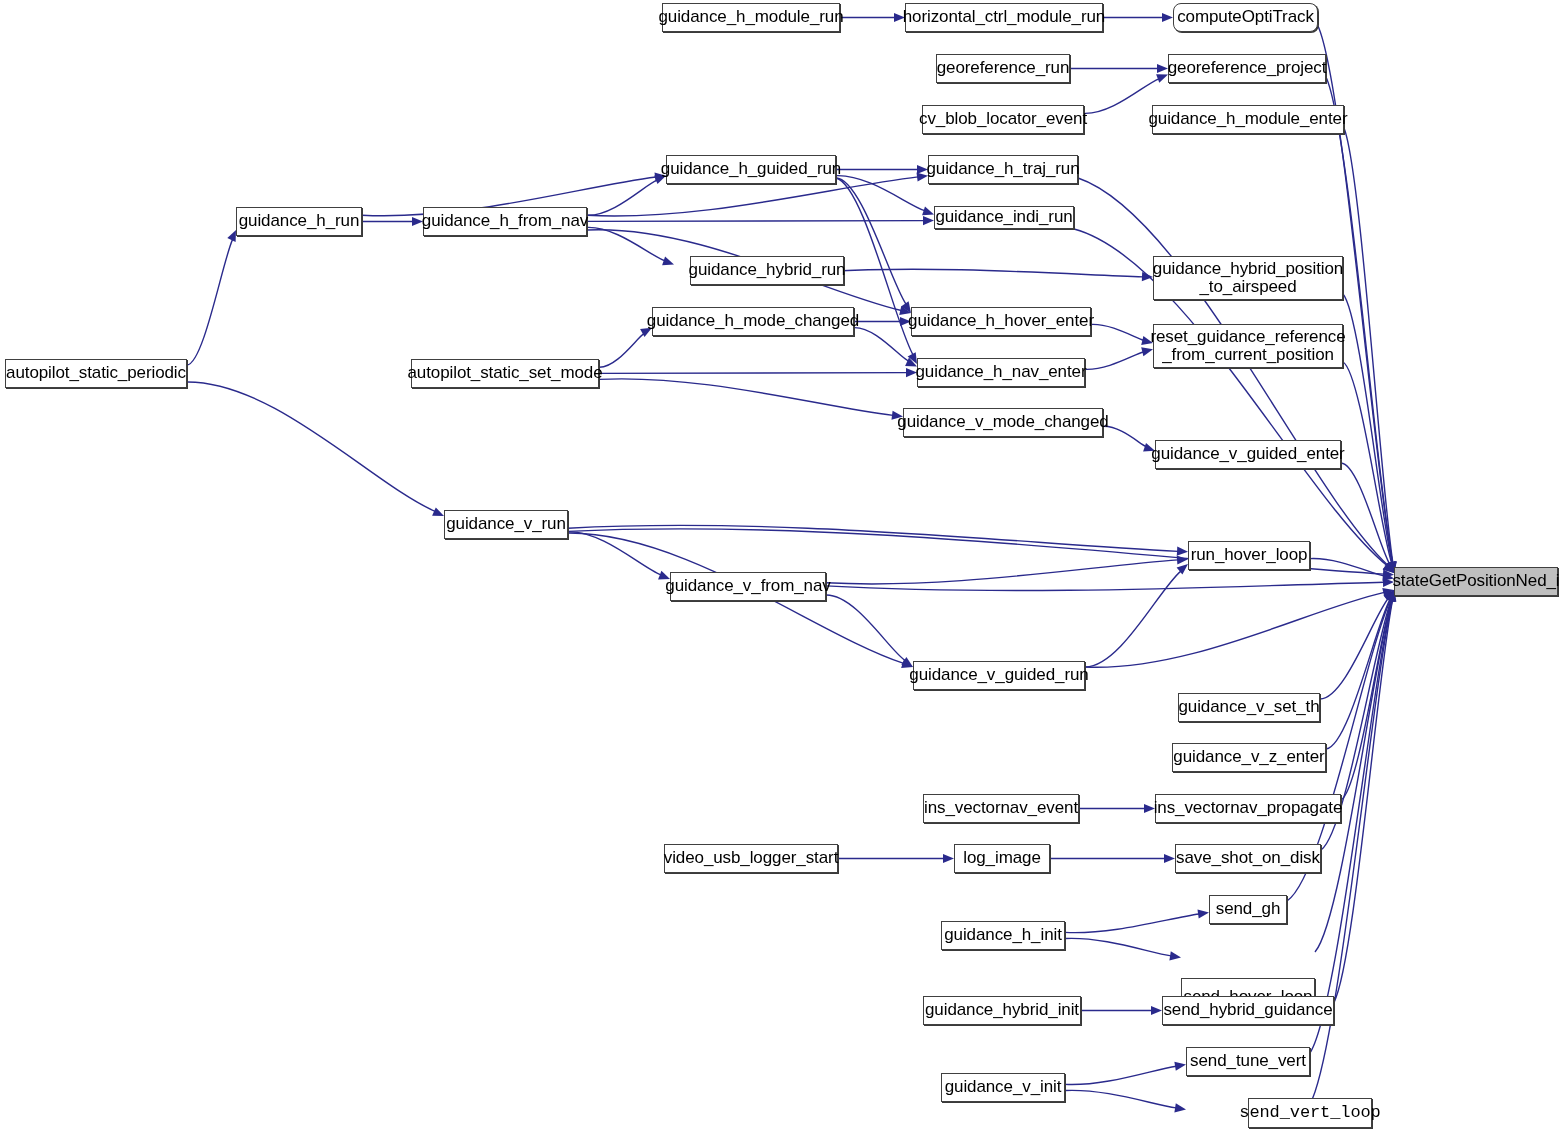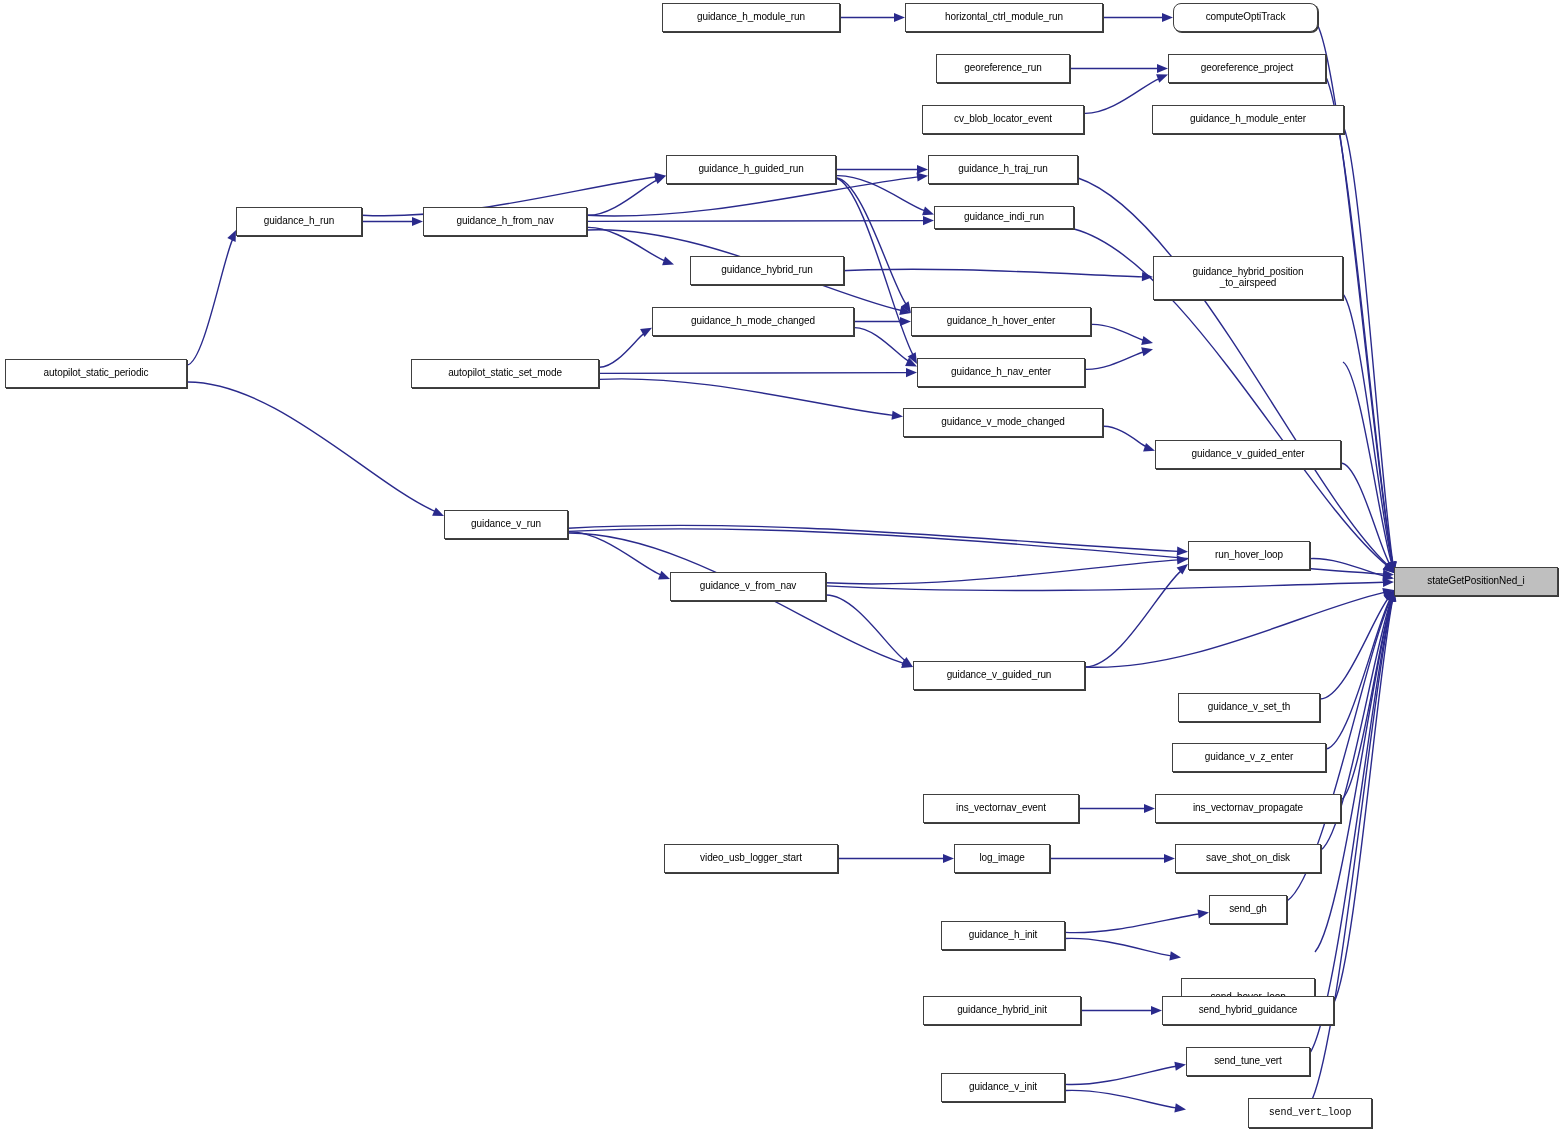--- a/index.html
+++ b/index.html
@@ -26,21 +26,21 @@
     top: 0;
     width: 1565px;
     height: 1132px;
   }
   .node {
     position: absolute;
     box-sizing: border-box;
     border: 1px solid #404040;
     background: #ffffff;
     color: #000000;
-    font-size: 10px;
+    font-size: 17px;
     line-height: 1.07;
     display: flex;
     align-items: center;
     justify-content: center;
     text-align: center;
     white-space: pre;
     letter-spacing: -0.1px;
     box-shadow: 1px 1px 0 0 #3a3a3a;
   }
   .node.highlight {
@@ -189,20 +189,22 @@
     <div class="node" style="left: 666px; top: 155px; width: 170px; height: 29px;"><span class="node-label">guidance_h_guided_run</span></div>
     <div class="node" style="left: 928px; top: 155px; width: 150px; height: 29px;"><span class="node-label">guidance_h_traj_run</span></div>
     <div class="node" style="left: 236px; top: 207px; width: 126px; height: 29px;"><span class="node-label">guidance_h_run</span></div>
     <div class="node" style="left: 423px; top: 207px; width: 164px; height: 29px;"><span class="node-label">guidance_h_from_nav</span></div>
     <div class="node" style="left: 934px; top: 206px; width: 140px; height: 23px;"><span class="node-label">guidance_indi_run</span></div>
     <div class="node" style="left: 674px; top: 256px; width: 154px; height: 29px; margin-left: 16px;"><span class="node-label">guidance_hybrid_run</span></div>
     <div class="node" style="left: 1153px; top: 256px; width: 190px; height: 44px;"><span class="node-label">guidance_hybrid_position
 _to_airspeed</span></div>
     <div class="node" style="left: 652px; top: 307px; width: 202px; height: 29px;"><span class="node-label">guidance_h_mode_changed</span></div>
     <div class="node" style="left: 911px; top: 307px; width: 180px; height: 29px;"><span class="node-label">guidance_h_hover_enter</span></div>
+    <div class="node" style="left: 1153px; top: 324px; width: 190px; height: 44px;"><span class="node-label">reset_guidance_reference
+_from_current_position</span></div>
     <div class="node" style="left: 411px; top: 359px; width: 188px; height: 29px;"><span class="node-label">autopilot_static_set_mode</span></div>
     <div class="node" style="left: 917px; top: 358px; width: 168px; height: 29px;"><span class="node-label">guidance_h_nav_enter</span></div>
     <div class="node" style="left: 5px; top: 359px; width: 182px; height: 29px;"><span class="node-label">autopilot_static_periodic</span></div>
     <div class="node" style="left: 903px; top: 408px; width: 200px; height: 29px;"><span class="node-label">guidance_v_mode_changed</span></div>
     <div class="node" style="left: 1155px; top: 440px; width: 186px; height: 29px;"><span class="node-label">guidance_v_guided_enter</span></div>
     <div class="node" style="left: 444px; top: 510px; width: 124px; height: 29px;"><span class="node-label">guidance_v_run</span></div>
     <div class="node" style="left: 1188px; top: 541px; width: 122px; height: 29px;"><span class="node-label">run_hover_loop</span></div>
     <div class="node highlight" style="left: 1394px; top: 567px; width: 164px; height: 29px;"><span class="node-label">stateGetPositionNed_i</span></div>
     <div class="node" style="left: 670px; top: 572px; width: 156px; height: 29px;"><span class="node-label">guidance_v_from_nav</span></div>
     <div class="node" style="left: 913px; top: 661px; width: 172px; height: 29px;"><span class="node-label">guidance_v_guided_run</span></div>

